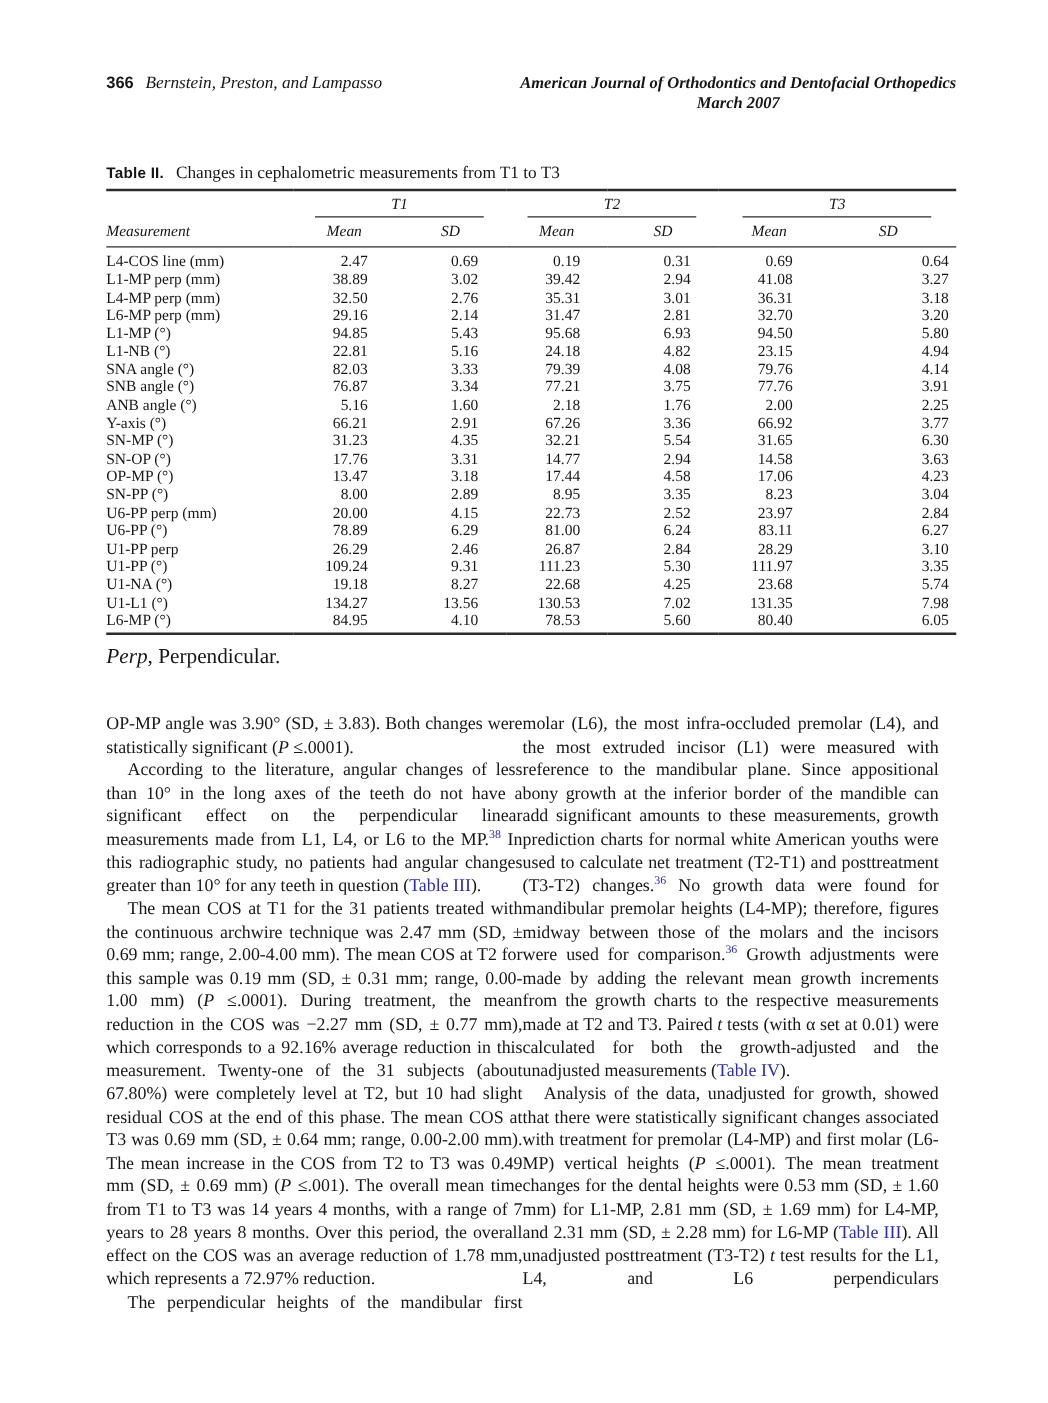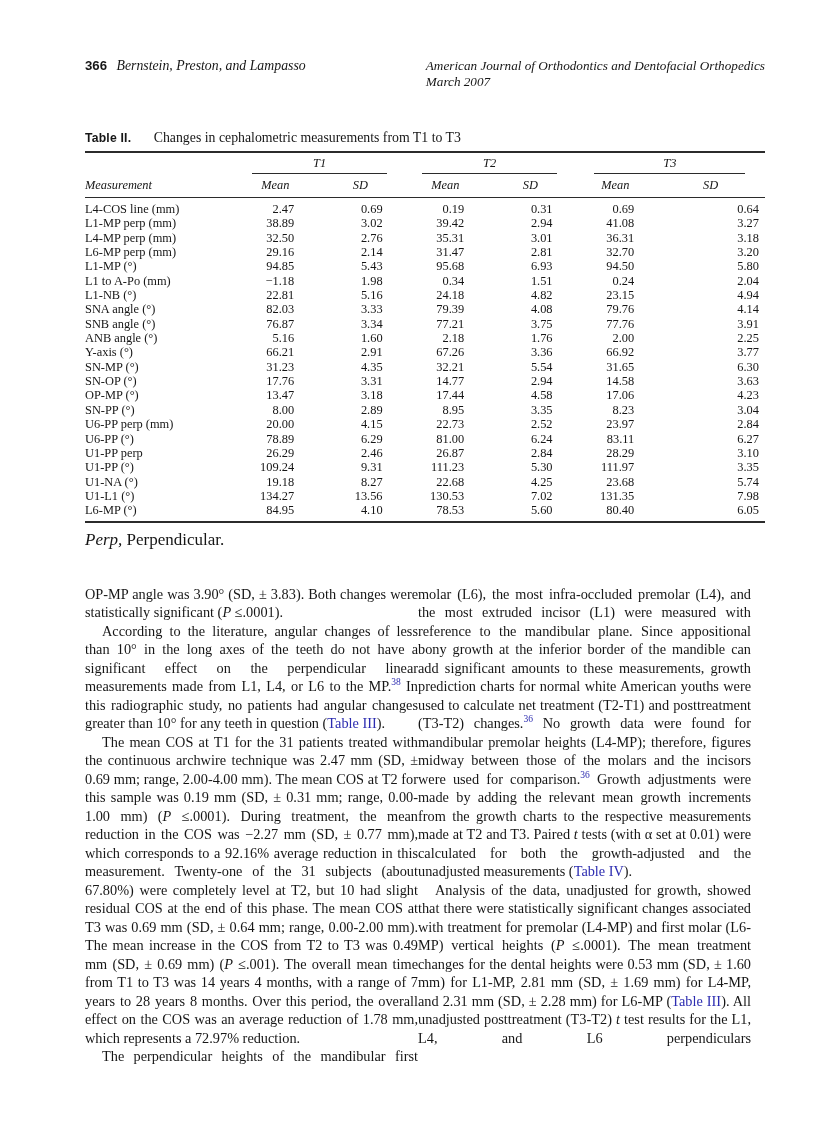--- a/index.html
+++ b/index.html
@@ -9,26 +9,26 @@
     -webkit-font-smoothing:antialiased;
   }
   .page { position:absolute; top:0; left:0; width:838px; height:1122px; }
   .content { position:absolute; left:85px; top:58px; width:680px; }
 
   
   .running-head { display:flex; justify-content:space-between; align-items:flex-start; }
   .rh-left { font-size:13.8px; white-space:nowrap; }
   .page-number { font-family:"Liberation Sans", sans-serif; font-weight:bold; font-size:13.2px; }
   .authors { font-style:italic; margin-left:6px; }
-  .rh-right { text-align:left; font-style:italic; font-size:13.2px; line-height:16px; }
+  .rh-right { text-align:center; font-style:italic; font-size:13.2px; line-height:16px;font-weight:bold; }
 
   
   .table-title { margin-top:40px; font-size:13.8px; }
   .table-title .lbl { font-family:"Liberation Sans", sans-serif; font-weight:bold; font-size:12.2px; letter-spacing:.2px; }
-  .table-title .cap { margin-left:19px; }
+  .table-title .cap { margin-left:6px; }
 
   
   table.ceph { width:100%; border-collapse:collapse; margin-top:5px; font-size:12.4px; }
   table.ceph { border-top:2px solid #2b2b2b; border-bottom:2px solid #2b2b2b; }
   th { font-weight:normal; font-style:italic; }
   .tgroup { padding-top:3px; }
   .tgroup .tg-inner { display:block; text-align:center; border-bottom:1px solid #2b2b2b; margin:0 10%; padding-bottom:2px; font-size:12.4px; }
   tr.subhead th { border-bottom:1.5px solid #2b2b2b; padding:3px 0 4px; }
   tr.subhead th.meas-h { text-align:left; }
   tr.subhead th.sub { text-align:center; }
@@ -147,29 +147,20 @@
           <tr>
             <td class="meas">L1-MP (°)</td>
             <td class="num">94.85</td>
             <td class="num">5.43</td>
             <td class="num">95.68</td>
             <td class="num">6.93</td>
             <td class="num">94.50</td>
             <td class="num">5.80</td>
           </tr>
           <tr>
-            <td class="meas">L1 to A-Po (mm)</td>
-            <td class="num">−1.18</td>
-            <td class="num">1.98</td>
-            <td class="num">0.34</td>
-            <td class="num">1.51</td>
-            <td class="num">0.24</td>
-            <td class="num">2.04</td>
-          </tr>
-          <tr>
             <td class="meas">L1-NB (°)</td>
             <td class="num">22.81</td>
             <td class="num">5.16</td>
             <td class="num">24.18</td>
             <td class="num">4.82</td>
             <td class="num">23.15</td>
             <td class="num">4.94</td>
           </tr>
           <tr>
             <td class="meas">SNA angle (°)</td>

